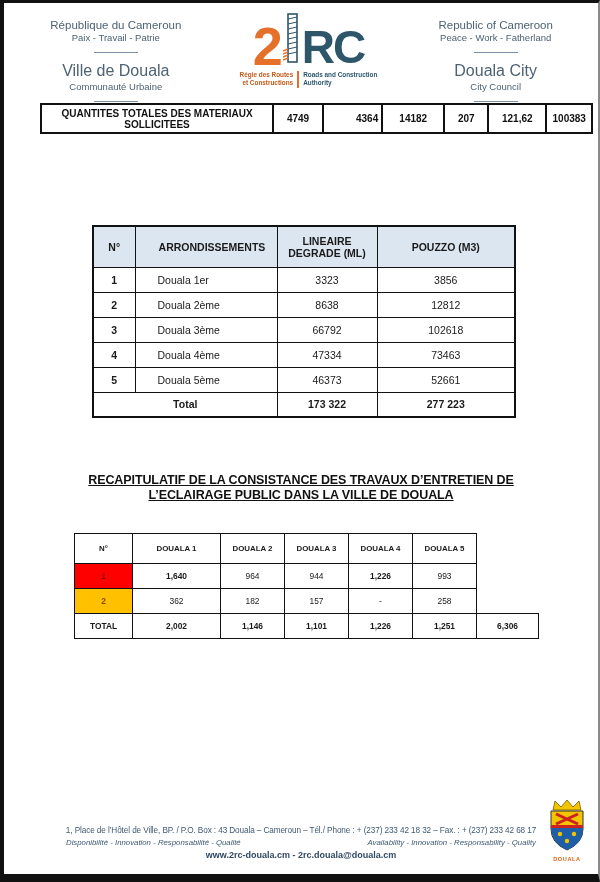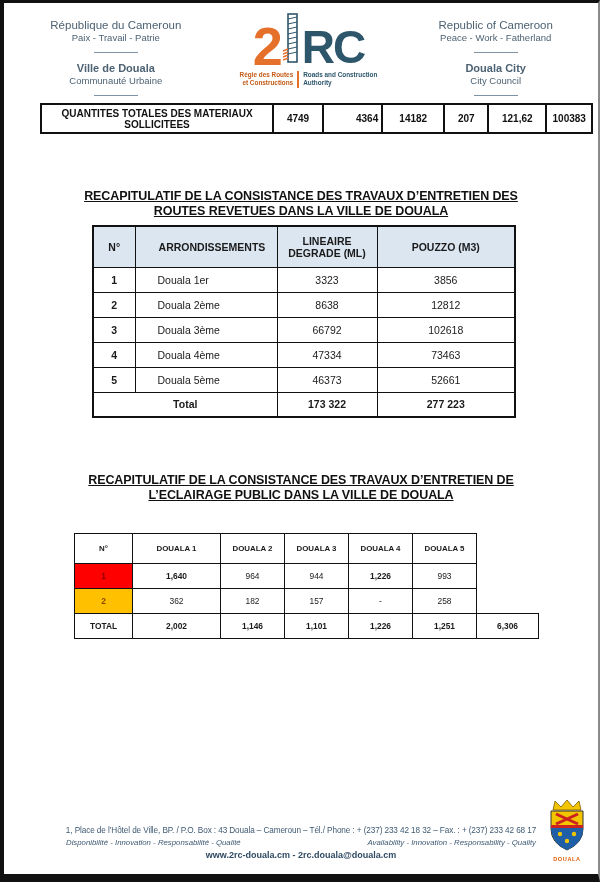--- a/index.html
+++ b/index.html
@@ -10,21 +10,21 @@
     border-right:2px solid #8a8a8a; border-bottom:8px solid #111;
     font-family:"Liberation Sans", sans-serif; color:#1a1a1a;
   }
 
   
   .hdr { position:absolute; top:10px; left:14px; right:10px; display:flex; justify-content:space-between; align-items:flex-start; }
   .hdr-block { width:196px; text-align:center; color:#4d6273; padding-top:6px; }
   .hdr-country { font-size:11.5px; }
   .hdr-motto { font-size:9.5px; margin-top:1px; }
   .hdr-rule { width:44px; border-top:1px solid #7d93a5; margin:9px auto; }
-  .hdr-city { font-size:11px;font-weight:bold; }
+  .hdr-city { font-size:16px; }
   .hdr-council { font-size:9.5px; margin-top:1px; }
 
   .logo { width:190px; display:flex; flex-direction:column; align-items:center; }
   .logo-row { display:flex; align-items:flex-end; }
   .logo-2 { color:#E5702A; font-size:54px; font-weight:800; line-height:0.82; letter-spacing:-2px; }
   .logo-bldg { margin:0 1px -1px 2px; }
   .logo-rc { color:#2D566B; font-size:46px; font-weight:800; line-height:0.86; letter-spacing:-2px; }
   .logo-tag { display:flex; margin-top:3px; font-size:6.4px; font-weight:700; line-height:1.3; }
   .tag-fr { color:#C45A17; text-align:right; }
   .tag-bar { width:2px; background:#E5702A; margin:0 4px; }
@@ -150,24 +150,20 @@
       <td class="c1">4749</td>
       <td class="c2">4364</td>
       <td class="c3">14182</td>
       <td class="c4">207</td>
       <td class="c5">121,62</td>
       <td class="c6">100383</td>
     </tr>
   </tbody>
     </table>
 
-  <div class="sec-title t-roads">
-    <span class="u">RECAPITULATIF DE LA CONSISTANCE DES TRAVAUX D’ENTRETIEN DES</span><br>
-    <span class="u">ROUTES REVETUES DANS LA VILLE DE DOUALA</span>
-  </div>
 
   <table class="t1">
     <tbody>
         <tr>
       <th class="cn">N°</th>
       <th class="cd" style="text-align:center;padding-left:16px;">ARRONDISSEMENTS</th>
       <th class="cl">LINEAIRE DEGRADE  (ML)</th>
       <th class="cp">POUZZO (M3)</th>
     </tr>
     <tr>

